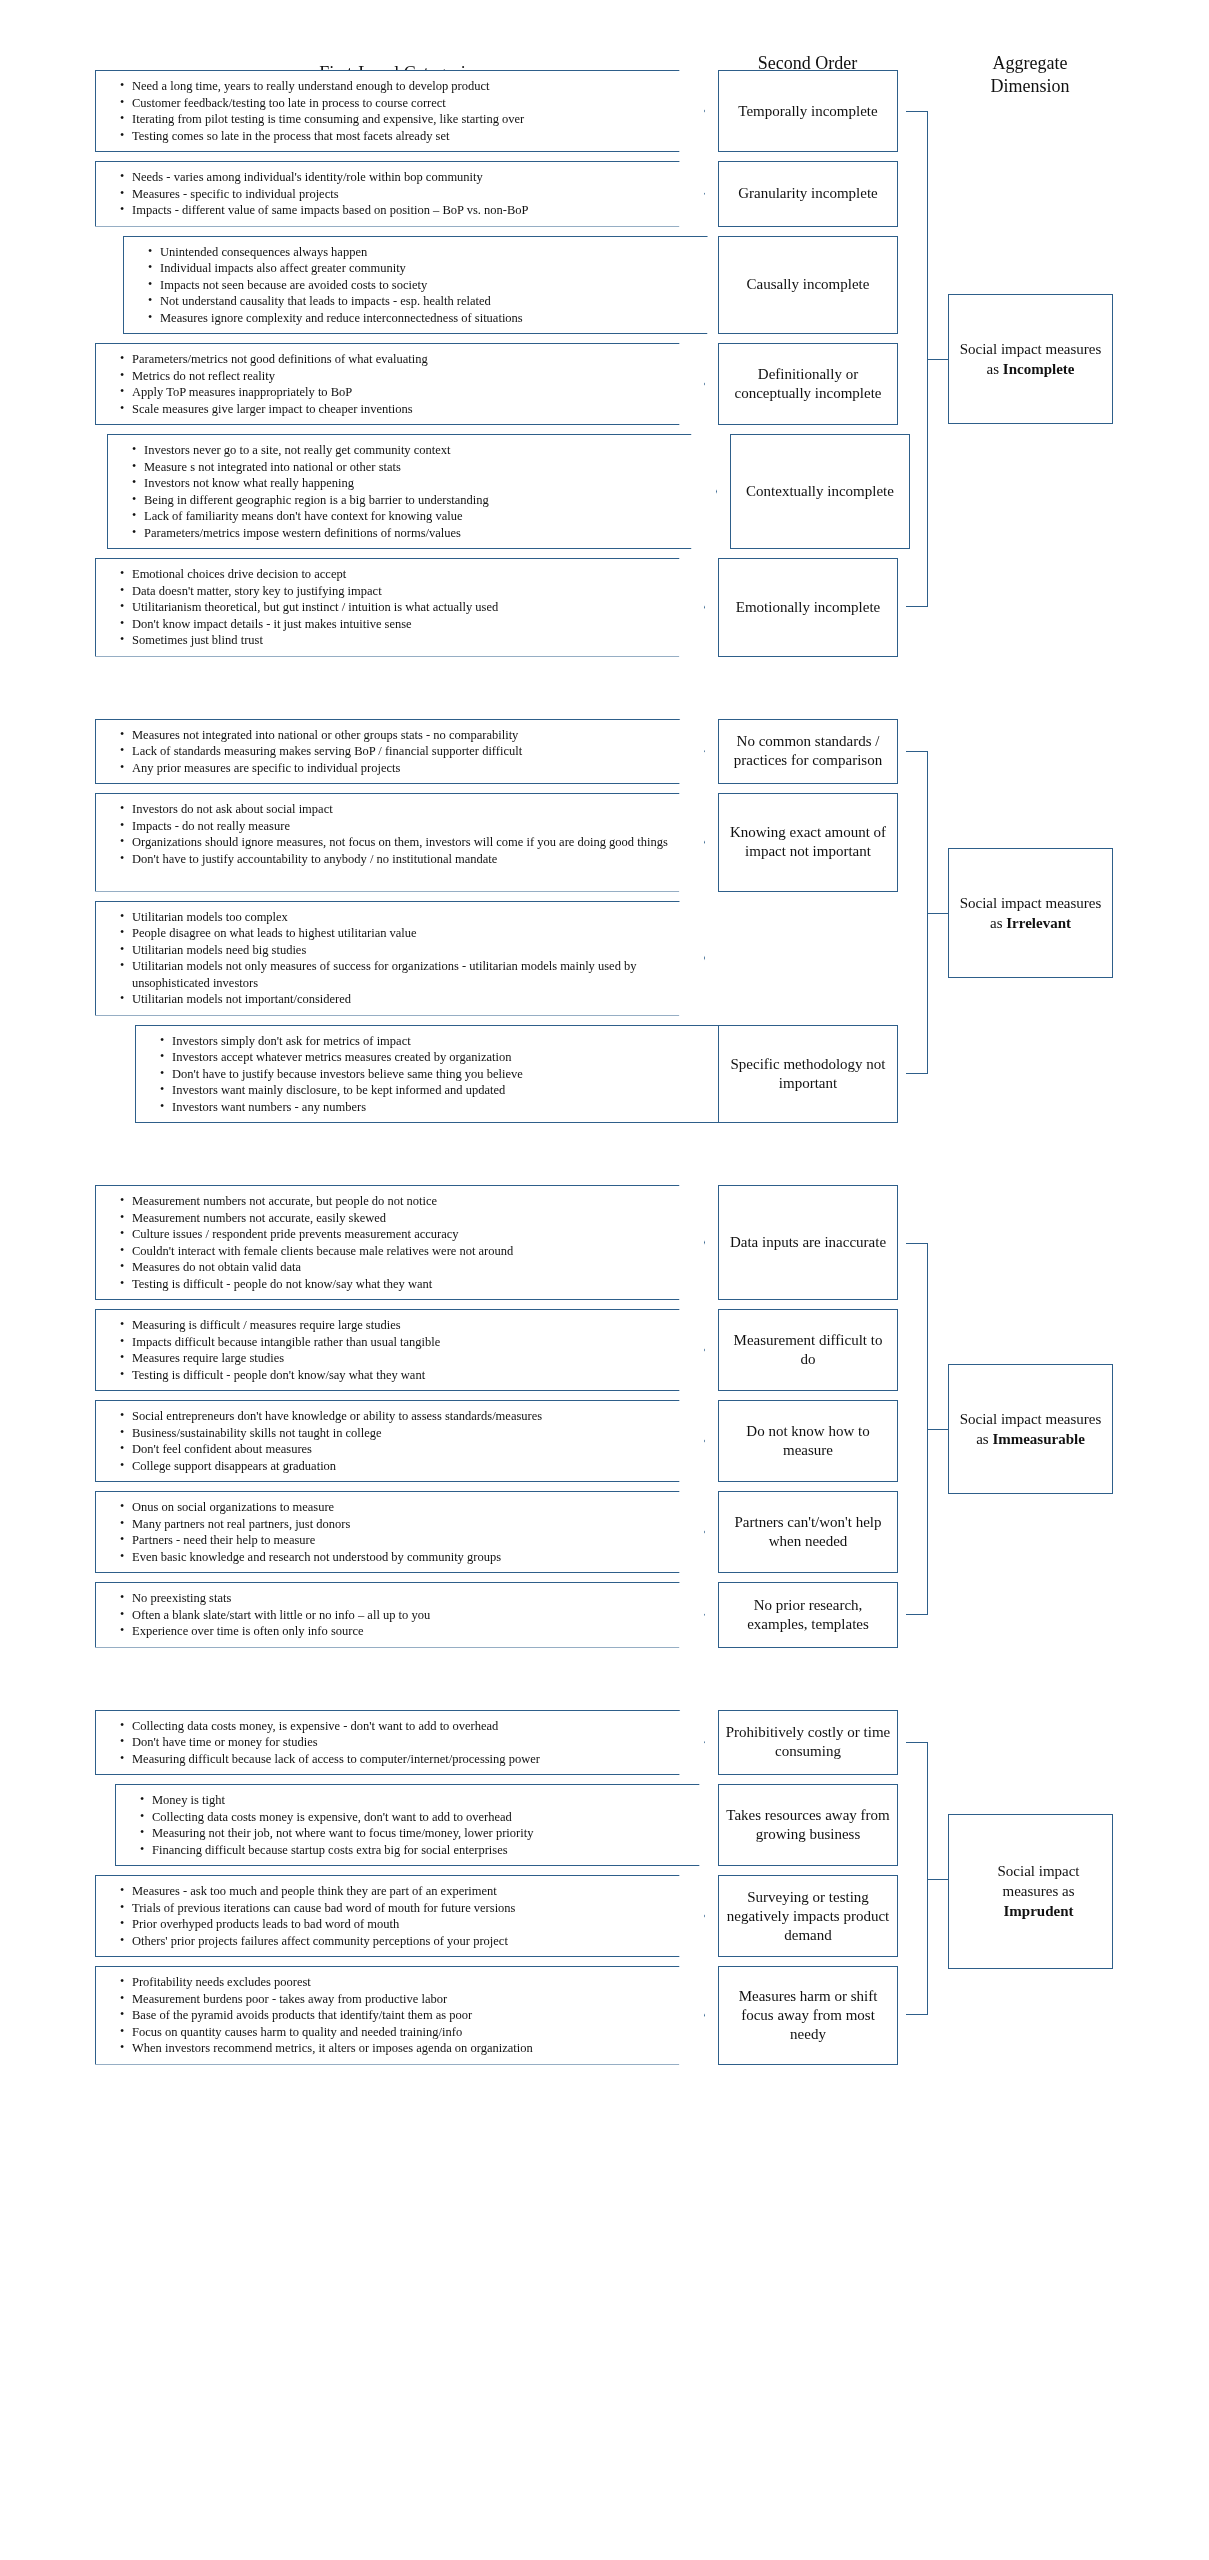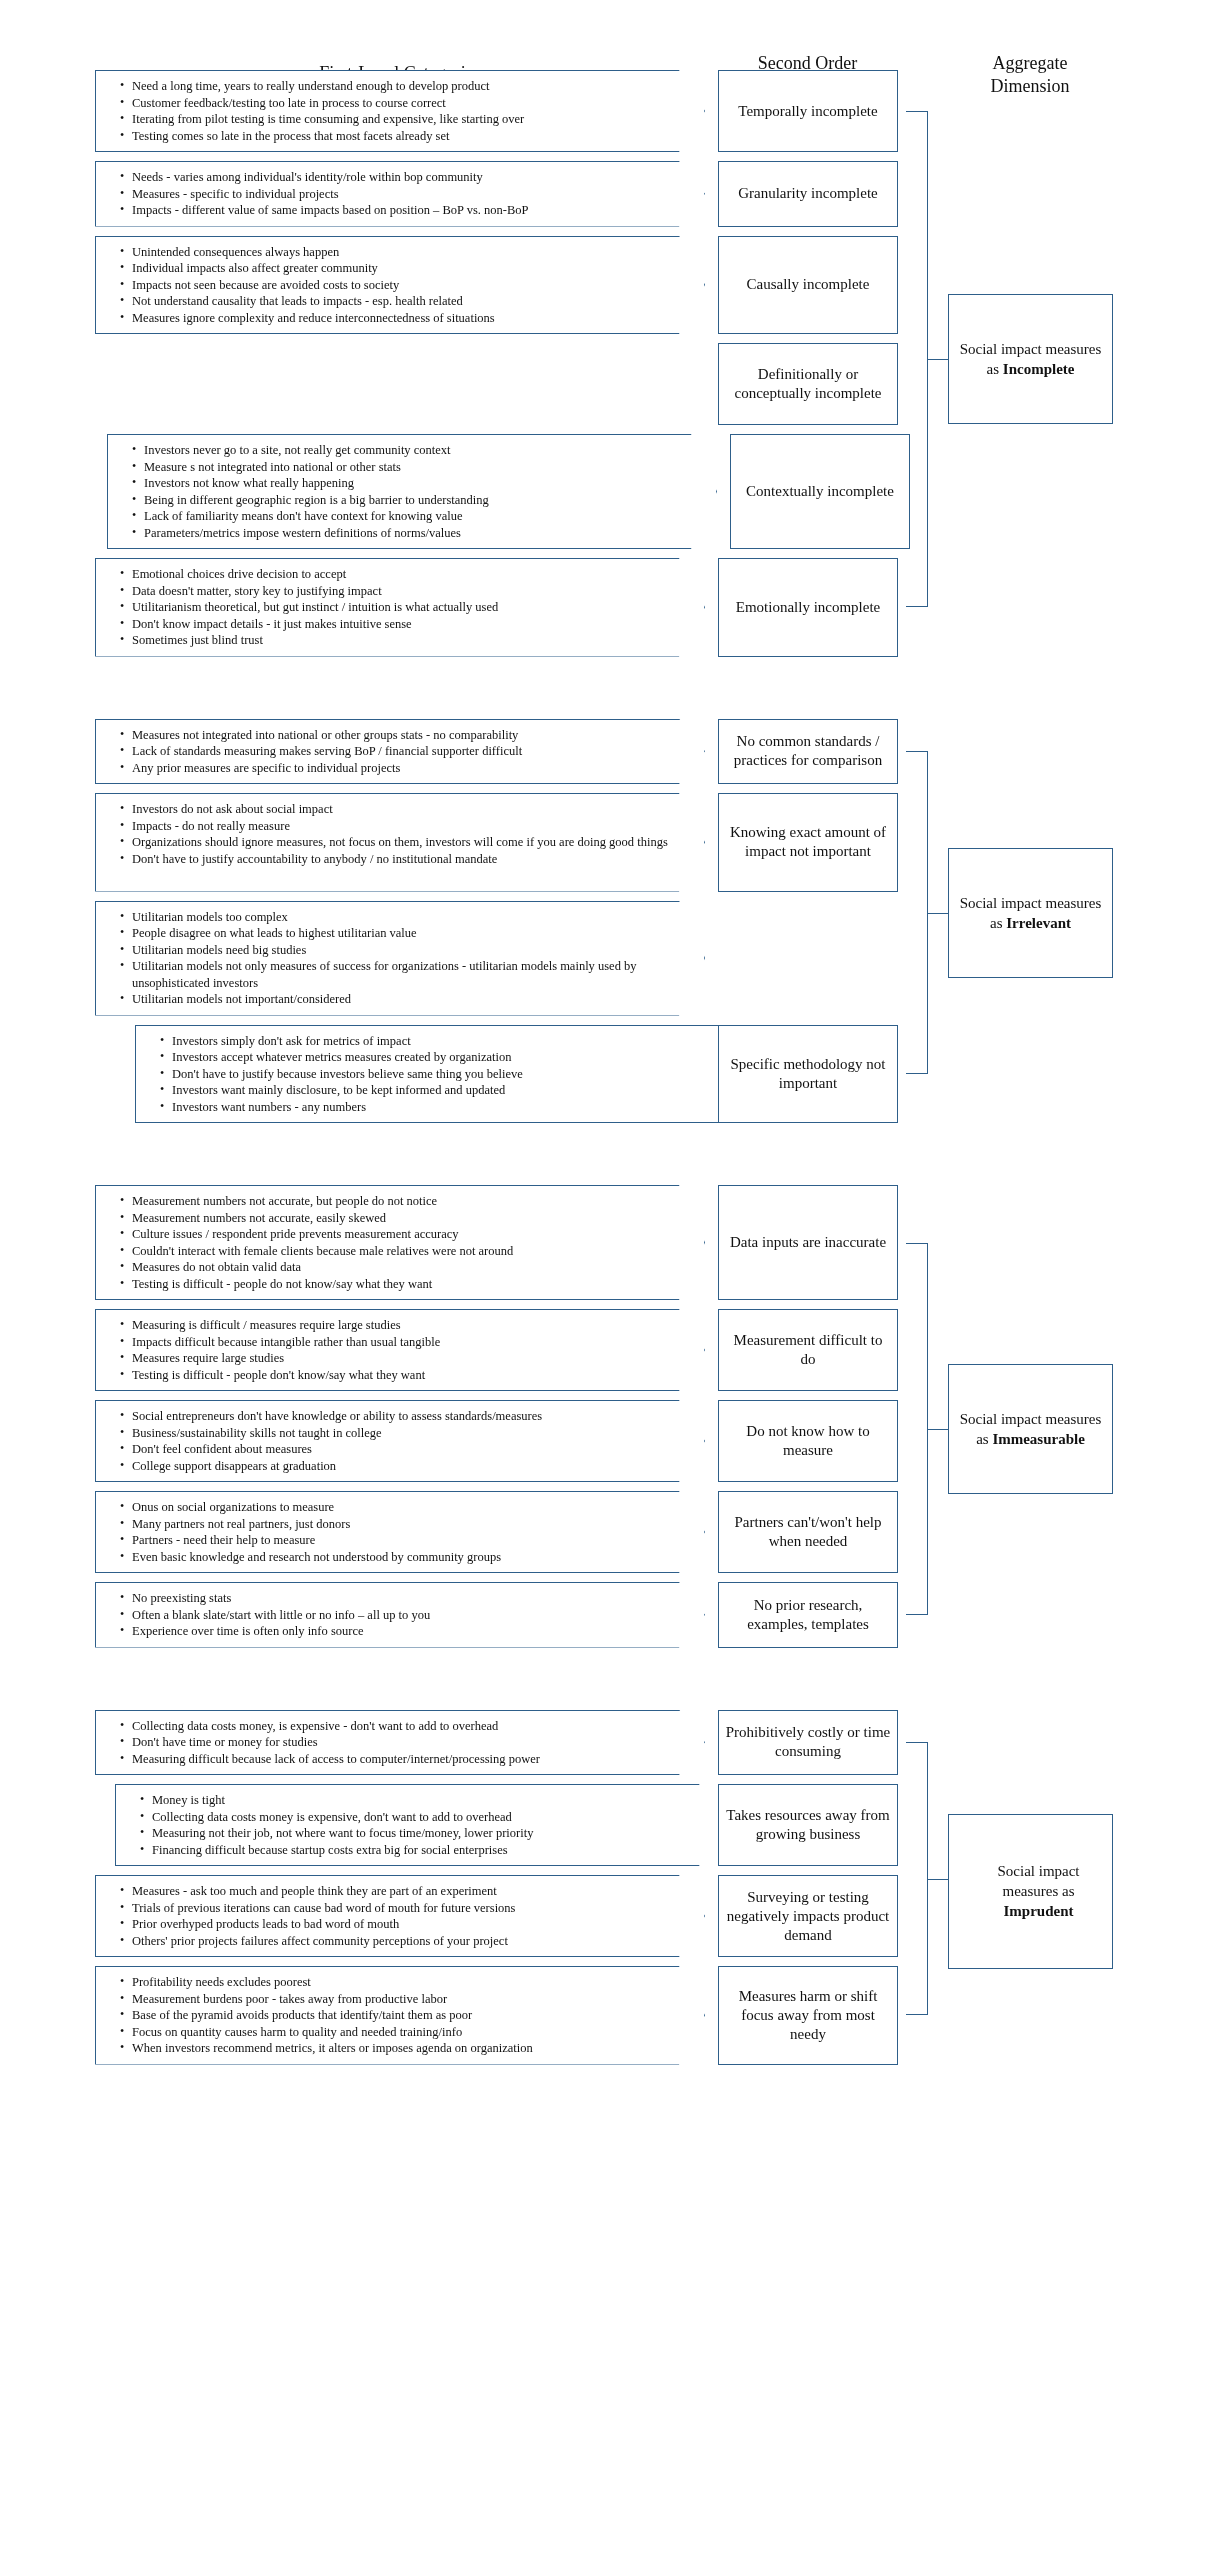--- a/index.html
+++ b/index.html
@@ -169,33 +169,41 @@
           <div class="row" style="position: absolute; top: 91px; left: 0px; right: 0px; height: 65.5px;">
             <div class="cat-box" style="height: 65.5px;">
               <ul class="cat-list">
                 <li>Needs - varies among individual's identity/role within bop community</li>
                 <li>Measures - specific to individual projects</li>
                 <li>Impacts - different value of same impacts based on position –  BoP vs. non-BoP</li>
               </ul>
             </div>
             <div class="theme-box" style="top: 0px; height: 65.5px;">Granularity incomplete</div>
           </div>
-          <div class="row" style="position: absolute; top: 165.5px; left: 0px; right: 0px; height: 98.5px;">
+          <div class="row" style="position: absolute; top: 165.5px; left: 0px; right: 0px; height: 98.5px; padding-left: 28px;">
             <div class="cat-box" style="height: 98.5px;">
               <ul class="cat-list">
                 <li>Unintended consequences always happen</li>
                 <li>Individual impacts also affect greater community</li>
                 <li>Impacts not seen because are avoided costs to society</li>
                 <li>Not understand causality that leads to impacts - esp. health related</li>
                 <li>Measures ignore complexity and reduce interconnectedness of situations</li>
               </ul>
             </div>
             <div class="theme-box" style="top: 0px; height: 98.5px;">Causally incomplete</div>
           </div>
           <div class="row" style="position: absolute; top: 273px; left: 0px; right: 0px; height: 82px;">
+            <div class="cat-box" style="height: 82px;">
+              <ul class="cat-list">
+                <li>Parameters/metrics not good definitions of what evaluating</li>
+                <li>Metrics do not reflect reality</li>
+                <li>Apply ToP measures inappropriately to BoP</li>
+                <li>Scale measures give larger impact to cheaper inventions</li>
+              </ul>
+            </div>
             <div class="theme-box" style="top: 0px; height: 82px;">Definitionally or conceptually incomplete</div>
           </div>
           <div class="row" style="position: absolute; top: 364px; left: 12px; right: 0px; height: 115px;">
             <div class="cat-box" style="height: 115px;">
               <ul class="cat-list">
                 <li>Investors never go to a site, not really get community context</li>
                 <li>Measure s not integrated into national or other stats</li>
                 <li>Investors not know what really happening</li>
                 <li>Being in different geographic region is a big barrier to understanding</li>
                 <li>Lack of familiarity means don't have context for knowing value</li>

